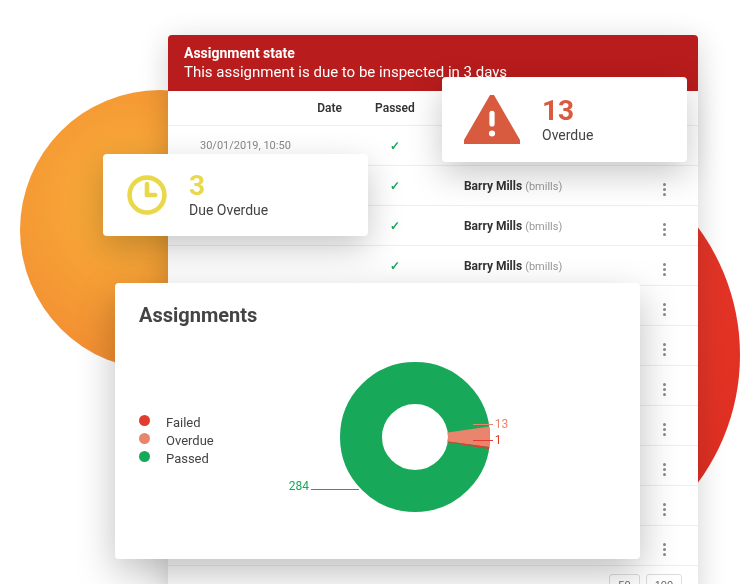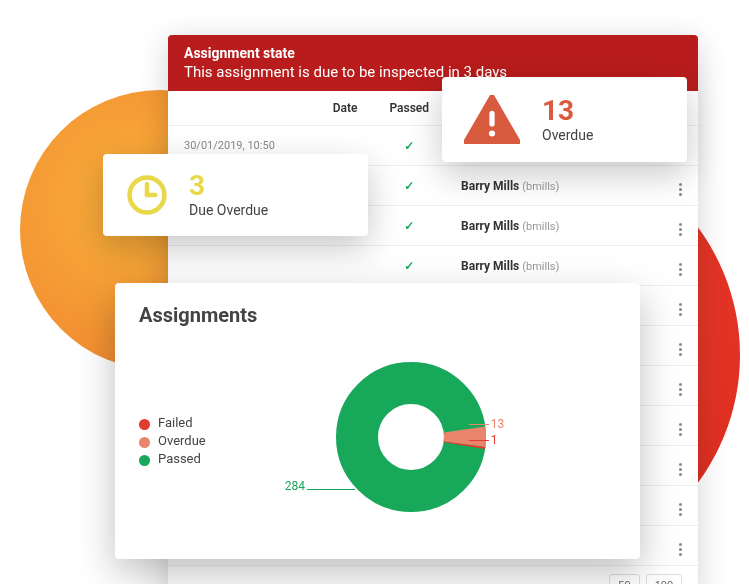--- a/index.html
+++ b/index.html
@@ -46,21 +46,21 @@
   .main-header .sub { font-size: 15px; margin-top: 2px; }
   table { width: 100%; border-collapse: collapse; font-size: 12px; }
   th {
     text-align: right;
     font-weight: 600;
     color: #333;
     padding: 10px 16px;
     border-bottom: 1px solid #eee;
   }
   tbody td {
-    padding: 9px 16px;
+    padding: 9px 32px;
     border-bottom: 1px solid #eee;
     color: #555;
     vertical-align: middle;
   }
   tbody td.date { color: #888; font-size: 11px; }
   tbody td.passed { text-align: center; width: 60px; }
   .check { color: #18a85a; font-weight: 900; }
   .inspector { color: #333; }
   .inspector b { font-weight: 700; }
   .inspector .uname { color: #999; font-size: 11px; }
@@ -156,21 +156,21 @@
   }
   .chart-body {
     display: flex;
     align-items: center;
     margin-top: 18px;
   }
   .legend {
     font-size: 13px;
     color: #444;
   }
-  .legend-item { display: flex; align-items: flex-end; gap: 8px; margin: 3px 0; }
+  .legend-item { display: flex; align-items: flex-start; gap: 16px; margin: 3px 0; }
   .swatch { width: 11px; height: 11px; border-radius: 50%; display: inline-block; }
   .sw-failed { background: #e23b2f; }
   .sw-overdue { background: #e9846d; }
   .sw-passed { background: #18a85a; }
 
   .donut-wrap { position: relative; width: 240px; height: 190px; margin: 0 auto; }
   .donut { position: absolute; left: 40px; top: 12px; }
   .donut-base { fill: none; stroke: #18a85a; stroke-width: 42; }
   .donut-slice-overdue { fill: none; stroke: #e9846d; stroke-width: 42; }
   .donut-slice-failed  { fill: none; stroke: #e23b2f; stroke-width: 42; }

